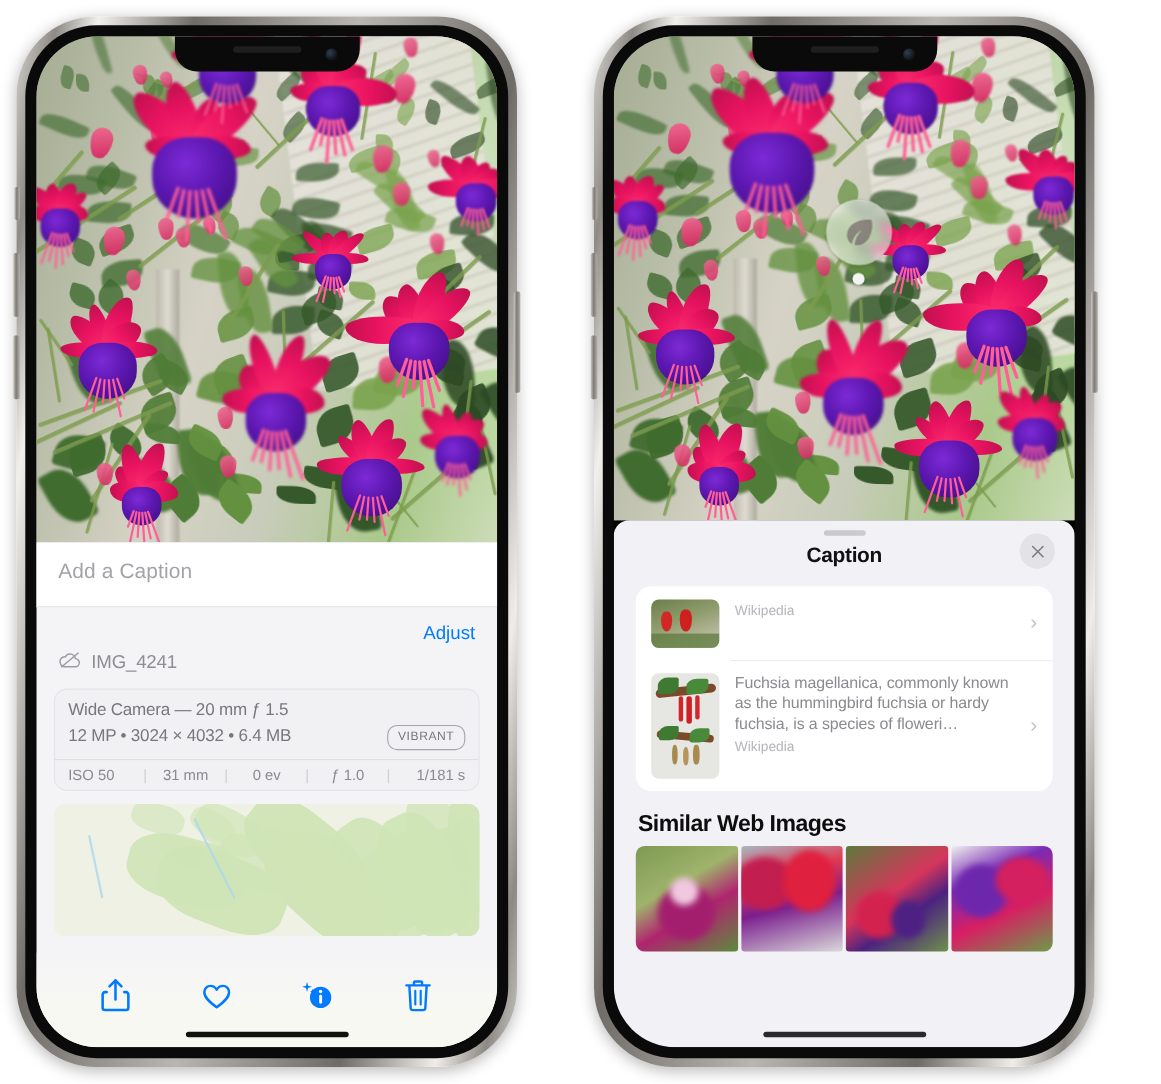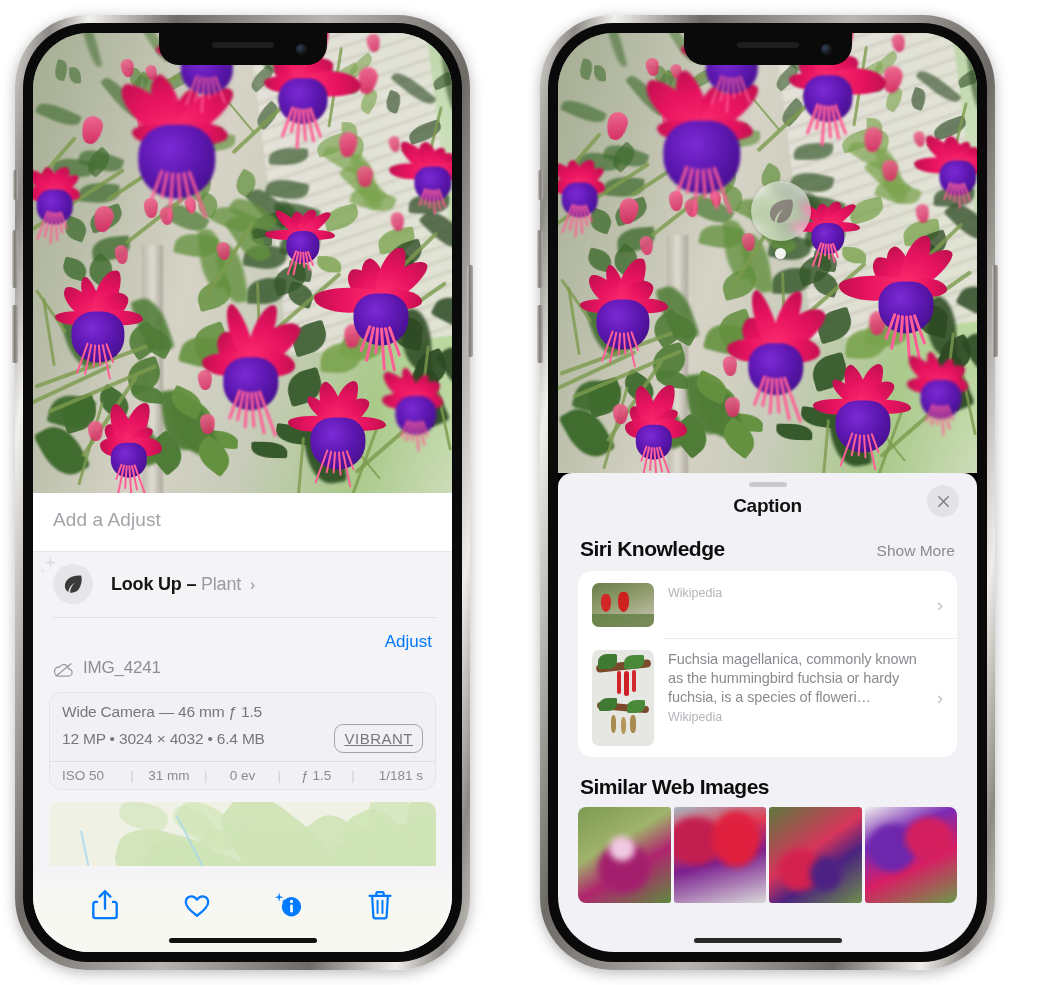--- a/index.html
+++ b/index.html
@@ -130,21 +130,21 @@
   .sparkle { position:absolute; pointer-events:none; }
   .sp1 { left:-10px; top:-9px; width:15px; height:15px; }
   .sp2 { left:-15px; top:2px;  width:9px;  height:9px; }
   .lookup-text { font-size:18px; font-weight:700; color:#141414; letter-spacing:-.2px;}
   .lookup-text .dim { font-weight:400; color:#9a9aa0; }
   .chev-small { color:#b0b0b6; font-size:17px; margin-left:4px; }
 
   .meta-row { padding: 14px 20px 4px; display:flex; align-items:flex-start; }
   .meta-date { font-size:17px; font-weight:700; color:#131313; letter-spacing:-.3px; }
   .adjust-link { margin-left:auto; font-size:17px; color:#007aff; }
-  .filename-row { display:flex; align-items:flex-end; gap:9px; padding: 2px 20px 14px; }
+  .filename-row { display:flex; align-items:flex-start; gap:9px; padding: 2px 20px 14px; }
   .filename { font-size:17px; color:#8e8e93; letter-spacing:-.2px;}
 
   .camera-card {
     margin: 0 16px; border-radius: 12px; overflow:hidden;
     background:#f1f1f4; border:1px solid #e3e3e8;
   }
   .cam-head {
     display:flex; align-items:center; padding: 9px 12px;
     background:#e4e4e9; border-bottom:1px solid #dcdce1;
   }
@@ -152,21 +152,21 @@
   .badge-jpeg {
     margin-left:auto; background:#a9a9b0; color:#fff;
     font-size:11.5px; font-weight:700; letter-spacing:.4px;
     border-radius:4px; padding: 3px 6px;
   }
   .aperture-ic { margin-left:8px; width:19px; height:19px; }
   .cam-body { padding: 7px 12px 8px; background:#f1f1f4; }
   .cam-line { font-size:15.5px; color:#77777e; letter-spacing:-.2px; line-height:1.55; display:flex; align-items:center;}
   .badge-vibrant {
     margin-left:auto; border:1px solid #a4a4ab; color:#77777e;
-    font-size:15px; letter-spacing:.5px; border-radius:9px; padding: 2px 9px; text-decoration: underline;
+    font-size:11px; letter-spacing:.5px; border-radius:9px; padding: 2px 9px;
   }
   .cam-foot {
     display:flex; align-items:center; border-top:1px solid #dedee3;
     padding: 6px 12px; background:#f1f1f4;
   }
   .cam-foot span { font-size:13.5px; color:#8a8a90; flex:1; text-align:center;}
   .cam-foot span:first-child { text-align:left; }
   .cam-foot span:last-child { text-align:right; }
   .cam-foot .sep { color:#cfcfd4; flex:0; padding:0 2px;}
 
@@ -641,69 +641,51 @@
               <i style="width: 15.7607px; height: 1.54px; border-radius: 2px; background: rgb(255, 95, 150); transform: rotate(86deg) translate(16.6397px, 0px);"></i>
               <i style="width: 12.6894px; height: 1.54px; border-radius: 2px; background: rgb(255, 95, 150); transform: rotate(94deg) translate(16.6397px, 0px);"></i>
               <i style="width: 24.8681px; height: 1.54px; border-radius: 2px; background: rgb(255, 95, 150); transform: rotate(102deg) translate(16.6397px, 0px);"></i>
               <i style="width: 26.1547px; height: 1.54px; border-radius: 2px; background: rgb(255, 95, 150); transform: rotate(110deg) translate(16.6397px, 0px);"></i>
             </div>
           </div>
 
         <div class="sheet-left" style="top:460px;">
 
           <div class="caption-row">
-            <div class="caption-placeholder">Add a Adjust</div>
+            <div class="caption-placeholder">Add a Caption</div>
           </div>
 
-          <div class="lookup-row">
-            <div class="leaf-chip">
-              <svg class="sparkle sp1" viewBox="0 0 24 24">
-                <path d="M12 1 L13.6 9 L21 12 L13.6 15 L12 23 L10.4 15 L3 12 L10.4 9 Z" fill="#e0e0e6"></path>
-              </svg>
-              <svg class="sparkle sp2" viewBox="0 0 24 24">
-                <path d="M12 1 L13.6 9 L21 12 L13.6 15 L12 23 L10.4 15 L3 12 L10.4 9 Z" fill="#e6e6ec"></path>
-              </svg>
-              <svg class="leaf-glyph" viewBox="0 0 24 24">
-                <path d="M21 3C12 2 4 6 3.2 13.2c-.4 3.4 1.2 6.3 3.6 7.6 .5-4 3-8 7.2-10.2-3 2.8-4.8 6.3-5.4 10.6 4.4 1 9-1.4 11-6C21.6 11.2 22 6.5 21 3Z" fill="#3a3a3a"></path>
-              </svg>
-            </div>
-            <div class="lookup-text">
-              <span>Look Up –</span>
-              <span class="dim">Plant</span>
-              <span class="chev-small">›</span>
-            </div>
-          </div>
 
           <div class="meta-row">
             <div class="adjust-link">Adjust</div>
           </div>
           <div class="filename-row">
             <svg width="21" height="16" viewBox="0 0 24 18">
               <path d="M6.5 16h11a4.2 4.2 0 0 0 .3-8.4A5.6 5.6 0 0 0 7.4 5.6 4.4 4.4 0 0 0 6.5 16Z" fill="none" stroke="#9b9ba1" stroke-width="1.5"></path>
               <line x1="3" y1="16.5" x2="21" y2="1.5" stroke="#9b9ba1" stroke-width="1.5"></line>
             </svg>
             <div class="filename">IMG_4241</div>
           </div>
 
           <div class="camera-card">
             <div class="cam-body">
-              <div class="cam-line">Wide Camera — 46 mm ƒ 1.5</div>
+              <div class="cam-line">Wide Camera — 20 mm ƒ 1.5</div>
               <div class="cam-line">
                 <span>12 MP • 3024 × 4032 • 6.4 MB</span>
                 <span class="badge-vibrant">VIBRANT</span>
               </div>
             </div>
             <div class="cam-foot">
               <span>ISO 50</span>
               <span class="sep">|</span>
               <span>31 mm</span>
               <span class="sep">|</span>
               <span>0 ev</span>
               <span class="sep">|</span>
-              <span>ƒ 1.5</span>
+              <span>ƒ 1.0</span>
               <span class="sep">|</span>
               <span>1/181 s</span>
             </div>
           </div>
 
           <div class="map-wrap">
             <div class="map-thumb" id="mapThumb">
                 <div class="green" style="left: 81.071%; top: 34.8823%; width: 22.7083%; height: 39.4566%; opacity: 0.78; transform: rotate(73deg);"></div>
                 <div class="green" style="left: 17.1426%; top: 26.1934%; width: 28.5574%; height: 49.5801%; opacity: 0.9; transform: rotate(15deg);"></div>
                 <div class="green" style="left: 32.4439%; top: 4.65363%; width: 17.4297%; height: 30.3206%; opacity: 0.68; transform: rotate(29deg);"></div>
@@ -1151,24 +1133,20 @@
 
           <div class="res-head">
             <div class="res-title">Caption</div>
             <div class="close-btn">
               <svg viewBox="0 0 24 24">
                 <path d="M4.5 4.5 L19.5 19.5 M19.5 4.5 L4.5 19.5" stroke="#7c7c83" stroke-width="2.3" stroke-linecap="round"></path>
               </svg>
             </div>
           </div>
 
-          <div class="sec-head">
-            <div class="sec-title">Siri Knowledge</div>
-            <div class="sec-action">Show More</div>
-          </div>
 
           <div class="know-card">
             <div class="know-item">
               <div class="thumb wide">
                 <div class="f1" style="left:14%;top:24%;width:16%;height:42%;background:#d22727;border-radius:40% 40% 50% 50%"></div>
                 <div class="f2" style="left:42%;top:20%;width:17%;height:46%;background:#cf2020;border-radius:40% 40% 50% 50%"></div>
                 <div class="f1" style="left:0;bottom:0;width:100%;height:30%;background:#5c7a3c;opacity:.75"></div>
               </div>
               <div class="know-body">
                 <div class="know-src">Wikipedia</div>

